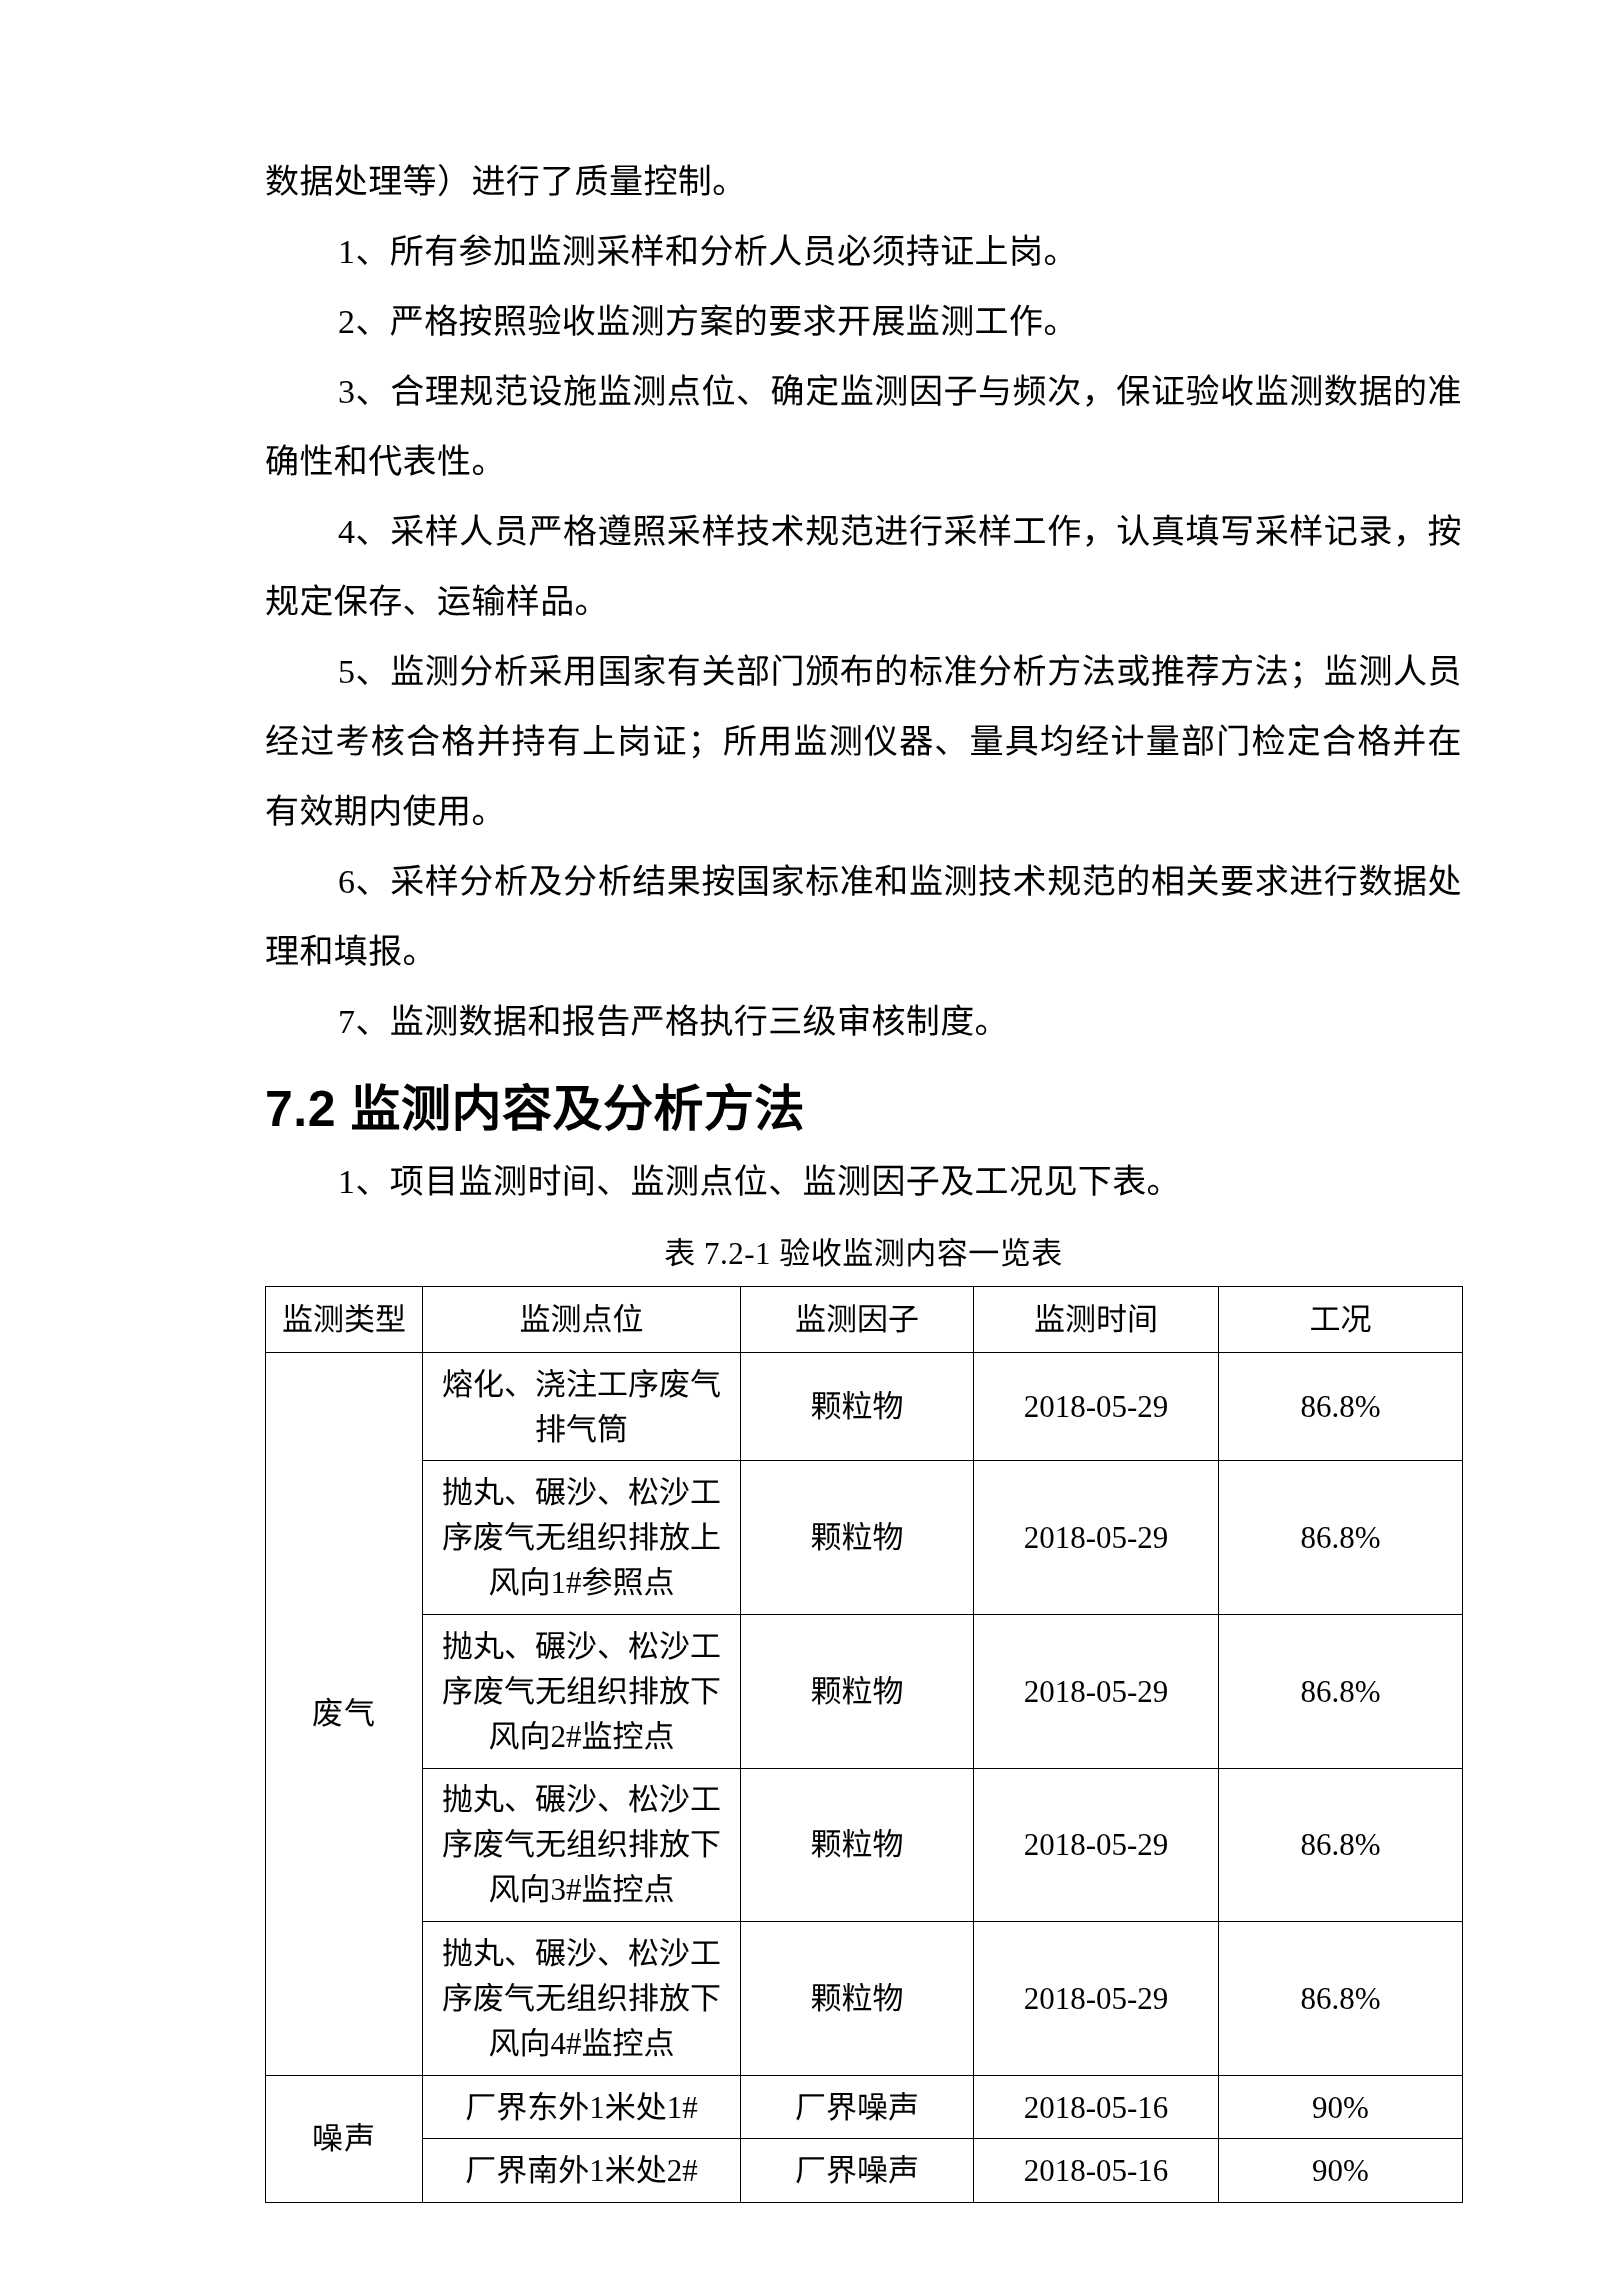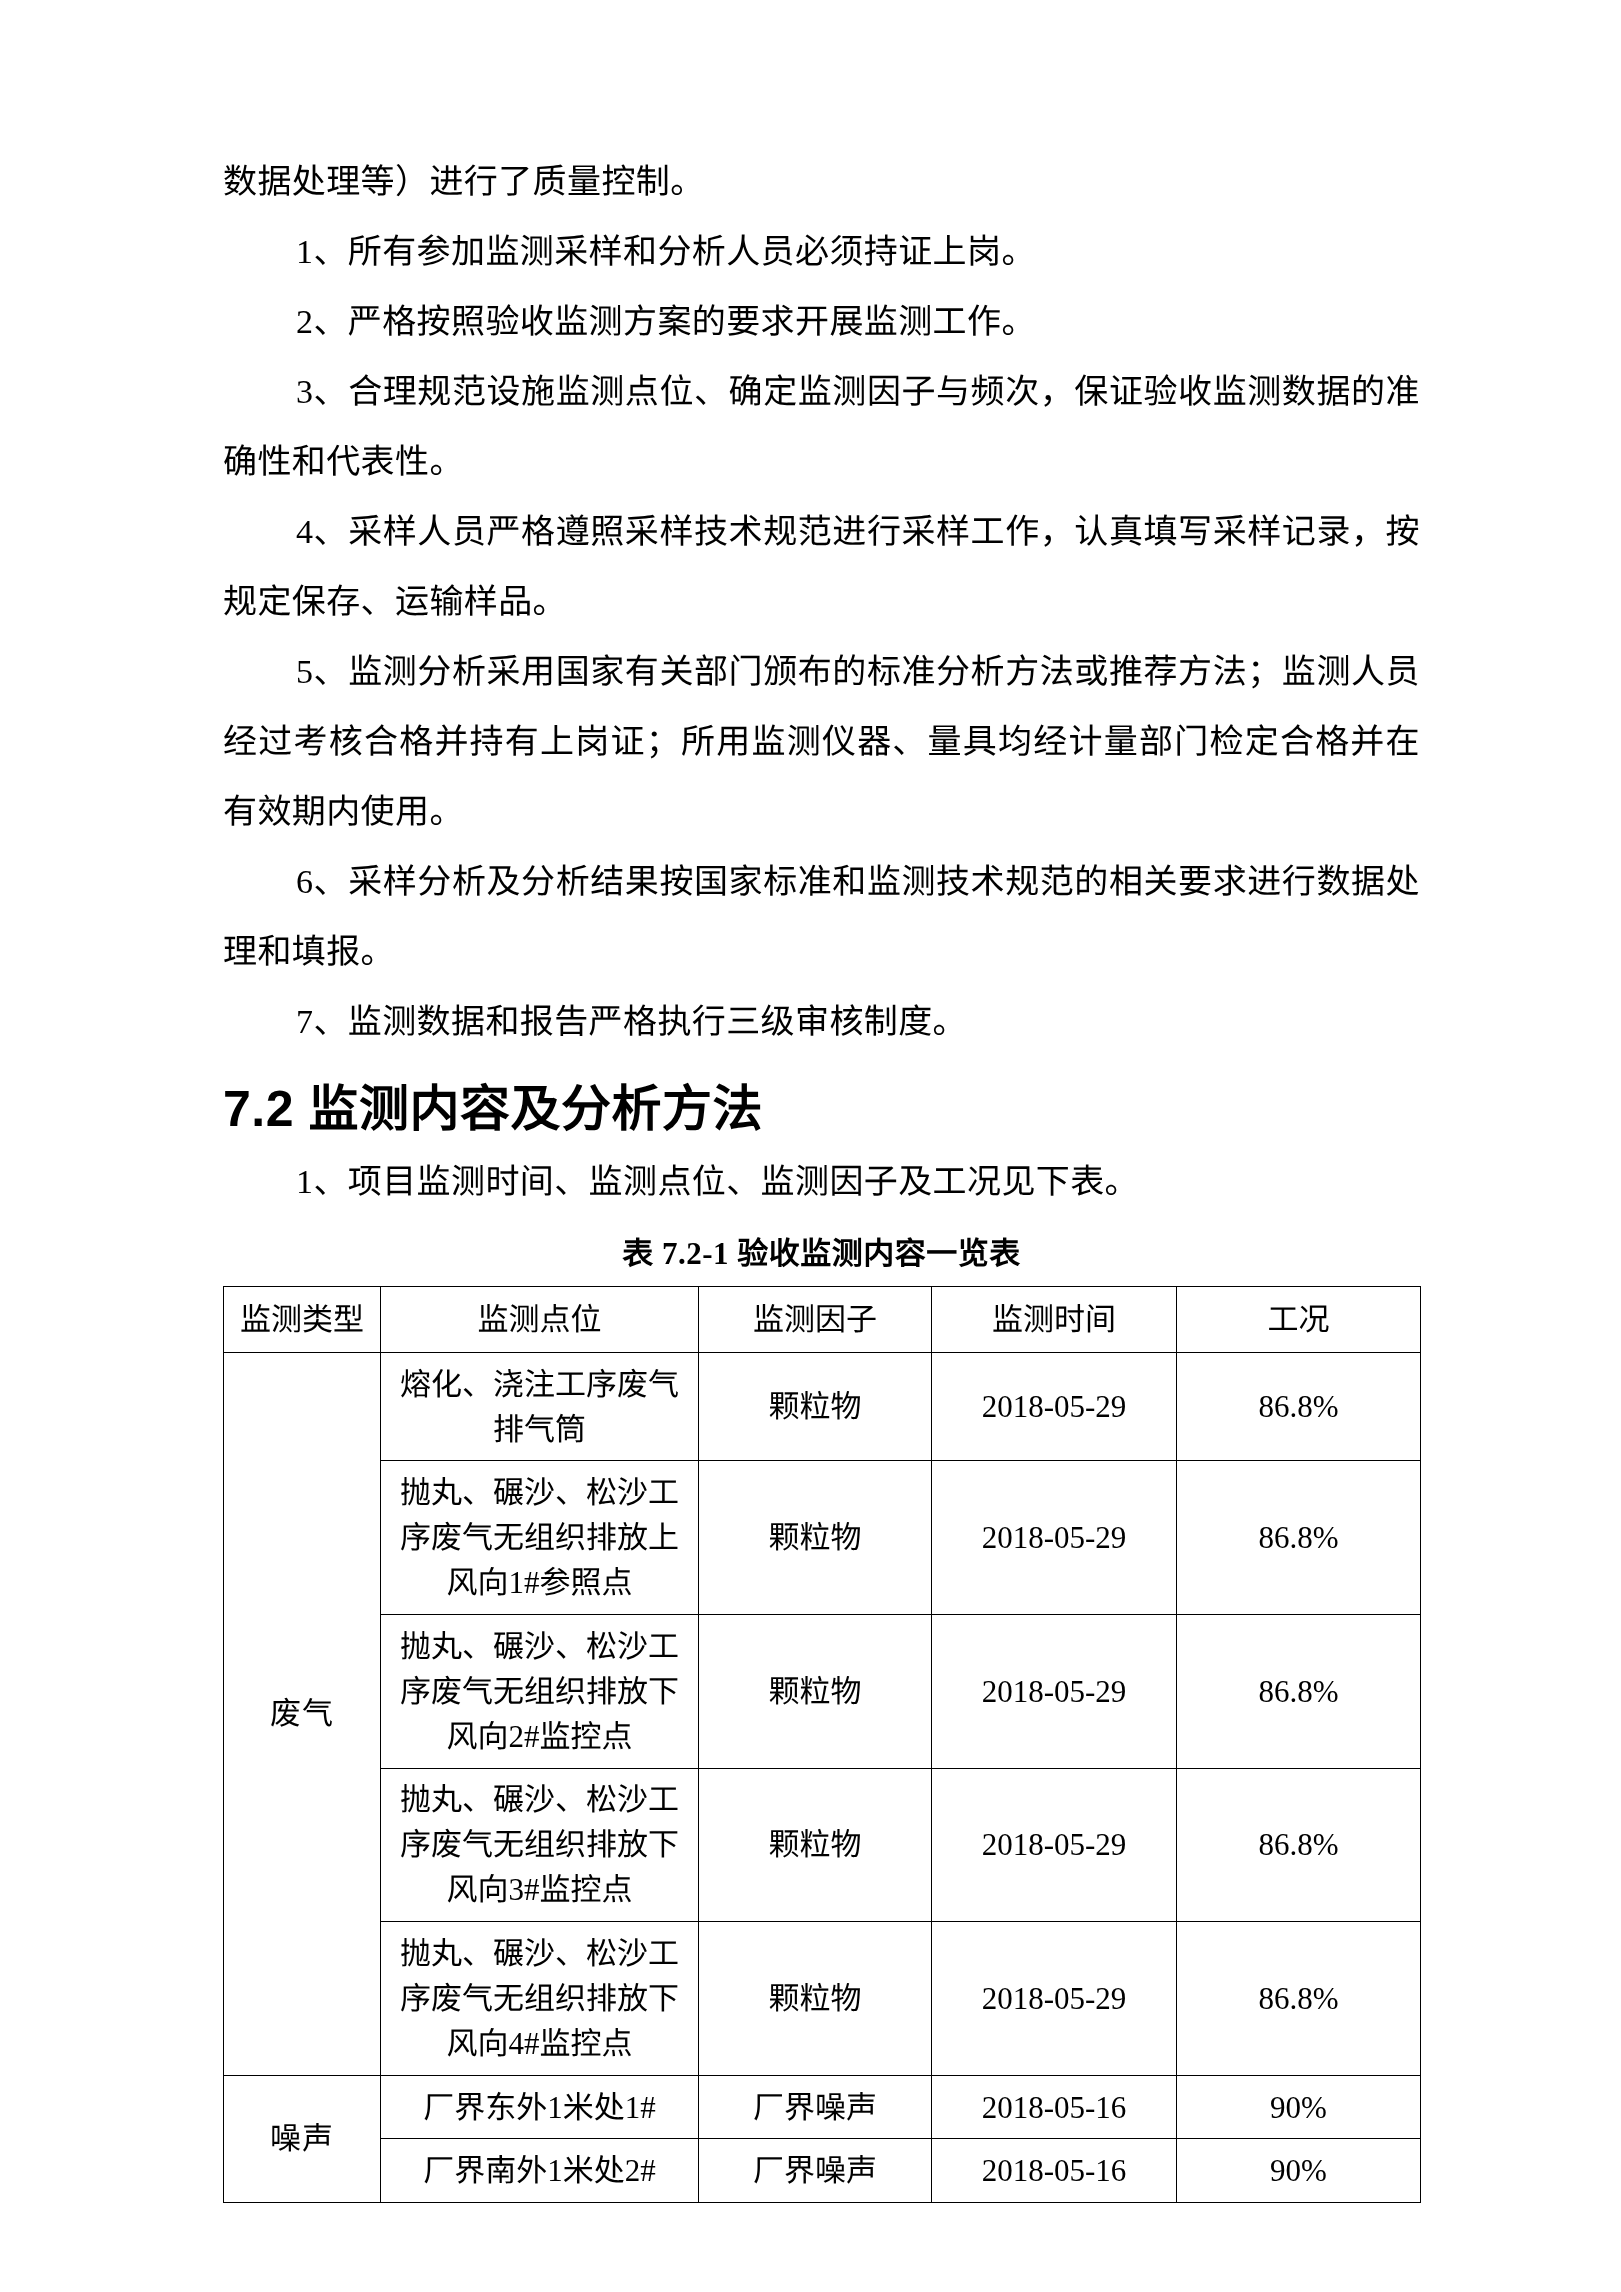--- a/index.html
+++ b/index.html
@@ -17,20 +17,21 @@
     width: 1621px;
     height: 2293px;
     margin: 0 auto;
     background: #ffffff;
     box-sizing: border-box;
     padding: 147px 201px 0 223px;
     overflow: hidden;
   }
   .content {
     width: 1197px;
+    margin-left: 42px;
   }
 
   
   p.body-text {
     margin: 0 0 0 0;
     font-size: 34px;
     line-height: 70px;
     text-align: justify;
     text-justify: inter-character;
     letter-spacing: 0.4px;
@@ -51,21 +52,21 @@
     font-weight: bold;
     letter-spacing: 0.5px;
     font-family: "Liberation Sans", "DejaVu Sans", sans-serif;
   }
 
   
   .table-caption {
     margin: 13.7px 0 9.8px 0;
     text-align: center;
     font-size: 31px;
-    font-weight: bold;
+    font-weight: normal;
     line-height: 45px;
     letter-spacing: 0.5px;
     font-family: "Liberation Serif", "DejaVu Serif", serif;
   }
 
   
   table.monitor-table {
     border-collapse: collapse;
     width: 1197px;
     table-layout: fixed;

